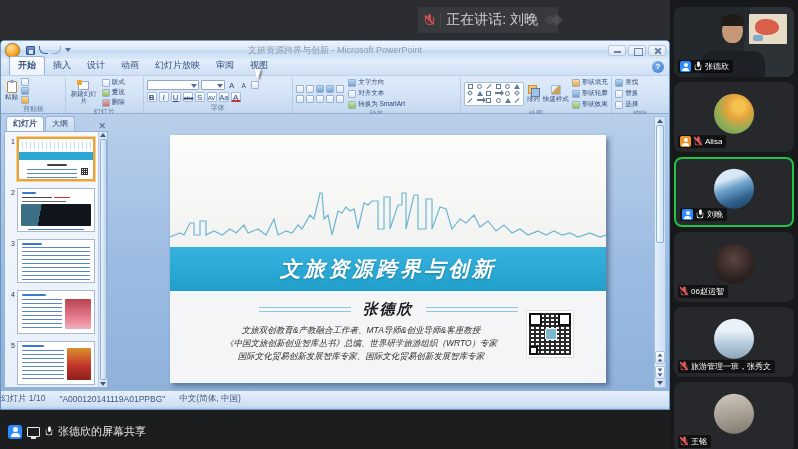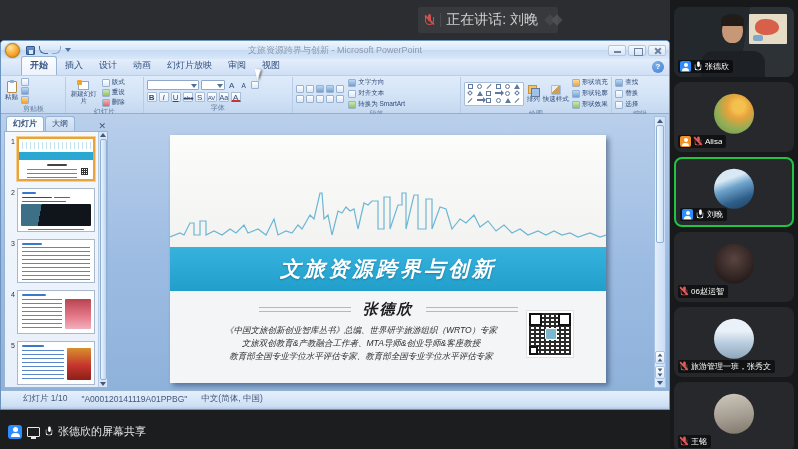--- a/index.html
+++ b/index.html
@@ -40,21 +40,21 @@
   .qat-curve.flip{transform:scaleX(-1);border-color:#8fa9c9;}
   .qat-drop{width:0;height:0;border-left:3px solid transparent;border-right:3px solid transparent;border-top:4px solid #50719c;}
   .tb-title{position:absolute;left:120px;right:120px;text-align:center;font-size:9px;color:#8b99ad;white-space:nowrap;overflow:hidden;}
   .winbtns{margin-left:auto;display:flex;gap:2px;margin-right:3px;}
   .wbtn{width:18px;height:11px;border:1px solid #b4c6de;border-radius:2px;background:linear-gradient(#f4f9ff,#d7e5f6);position:relative;}
   .wbtn.min::before{content:"";position:absolute;left:5px;bottom:2px;width:7px;height:2px;background:#6e82a0;}
   .wbtn.max::before{content:"";position:absolute;left:5px;top:2px;width:7px;height:6px;border:1px solid #6e82a0;}
   .wbtn.close::before,.wbtn.close::after{content:"";position:absolute;left:8px;top:1px;width:2px;height:8px;background:#6e82a0;}
   .wbtn.close::before{transform:rotate(45deg);} .wbtn.close::after{transform:rotate(-45deg);}
 
-  .tabrow{height:17px;flex:none;display:flex;align-items:flex-end;padding-left:20px;position:relative;
+  .tabrow{height:17px;flex:none;display:flex;align-items:flex-end;padding-left:8px;position:relative;
           background:linear-gradient(#e4eefb,#cfdff5);border-bottom:1px solid #bccfe8;}
   .rtab{font-size:9px;color:#32507f;padding:2px 8px 3px;border-radius:3px 3px 0 0;white-space:nowrap;}
   .rtab.active{background:linear-gradient(#fdfeff,#ecf3fc);border:1px solid #98b4d4;border-bottom:none;font-weight:bold;}
   .help-btn{position:absolute;right:5px;bottom:2px;width:12px;height:12px;border-radius:50%;
             background:radial-gradient(circle at 35% 30%,#7db1ea,#3f7ed6);color:#fff;font-size:8px;
             text-align:center;line-height:12px;font-weight:bold;}
 
   .ribbon{height:38px;flex:none;display:flex;padding:1px 1px 0;
           background:linear-gradient(#dfebfa,#d3e3f6 55%,#c4d8ef);border-bottom:1px solid #8fb0d6;}
   .rgroup{display:flex;flex-direction:column;border-right:1px solid #b7cde7;padding:1px 3px 0;}
@@ -154,21 +154,21 @@
   .vscroll{position:absolute;right:3px;top:2px;bottom:2px;width:12px;border:1px solid #a8c2e2;
            background:linear-gradient(90deg,#e4eefb,#cbdef5);display:flex;flex-direction:column;align-items:center;padding:2px 0;}
   .vthumb{width:8px;height:118px;margin-top:2px;background:linear-gradient(90deg,#f6faff,#cfe2f7);
           border:1px solid #8fb0d6;border-radius:2px;}
   .vspacer{flex:1;}
   .navbtn{width:10px;height:13px;display:flex;flex-direction:column;align-items:center;justify-content:center;gap:1px;
           border:1px solid #a8c2e2;border-radius:2px;background:linear-gradient(#ffffff,#dbe8f8);margin-top:2px;}
   .navbtn .tri-up,.navbtn .tri-dn{transform:scale(.8);}
 
   
-  .statusbar{height:16px;flex:none;display:flex;align-items:center;gap:14px;padding:0 22px;
+  .statusbar{height:16px;flex:none;display:flex;align-items:center;gap:14px;padding:0 0;
              background:linear-gradient(#e6f0fc,#cddff4);border-top:1px solid #98b4d4;font-size:8.5px;color:#44597a;}
   .st-right{margin-left:auto;display:flex;align-items:center;gap:3px;}
   .viewic{width:11px;height:10px;border:1px solid #9ab2d1;border-radius:1px;background:linear-gradient(#fff,#dce8f6);}
   .viewic.on{background:linear-gradient(#ffe3b0,#f5b95c);border-color:#c89238;}
   .zoomtxt{margin-left:4px;}
   .zbtn{width:11px;height:11px;border:1px solid #9ab2d1;border-radius:50%;background:linear-gradient(#fff,#dce8f6);
         font-size:8px;line-height:9px;text-align:center;color:#44597a;}
   .ztrack{width:56px;height:3px;background:#aebfd6;border-radius:2px;position:relative;}
   .zthumb{position:absolute;left:24px;top:-3px;width:5px;height:9px;background:linear-gradient(#fff,#cfe0f4);
           border:1px solid #7d9cc2;border-radius:1px;}
@@ -528,23 +528,23 @@
           <div class="slide-band">
             <span class="slide-title">文旅资源跨界与创新</span>
           </div>
           <div class="slide-bottom">
             <div class="author-row">
               <span class="author-line"></span>
               <span class="author">张德欣</span>
               <span class="author-line"></span>
             </div>
             <div class="creds">
+              <div>文旅双创教育&amp;产教融合工作者、MTA导师&amp;创业导师&amp;客座教授</div>
               <div>《中国文旅创新创业智库丛书》总编、世界研学旅游组织（WRTO）专家</div>
-              <div>文旅双创教育&amp;产教融合工作者、MTA导师&amp;创业导师&amp;客座教授</div>
-              <div>教育部全国专业学位水平评估专家、教育部全国专业学位水平评估专家</div>
+              <div>国际文化贸易创新发展智库专家、国际文化贸易创新发展智库专家</div>
             </div>
 
           </div>
           <div class="qr">
             <div class="qr-inner">
                 <span class="qr-corner"></span>
                 <span class="qr-center"></span>
               </div>
           </div>
         </div>

